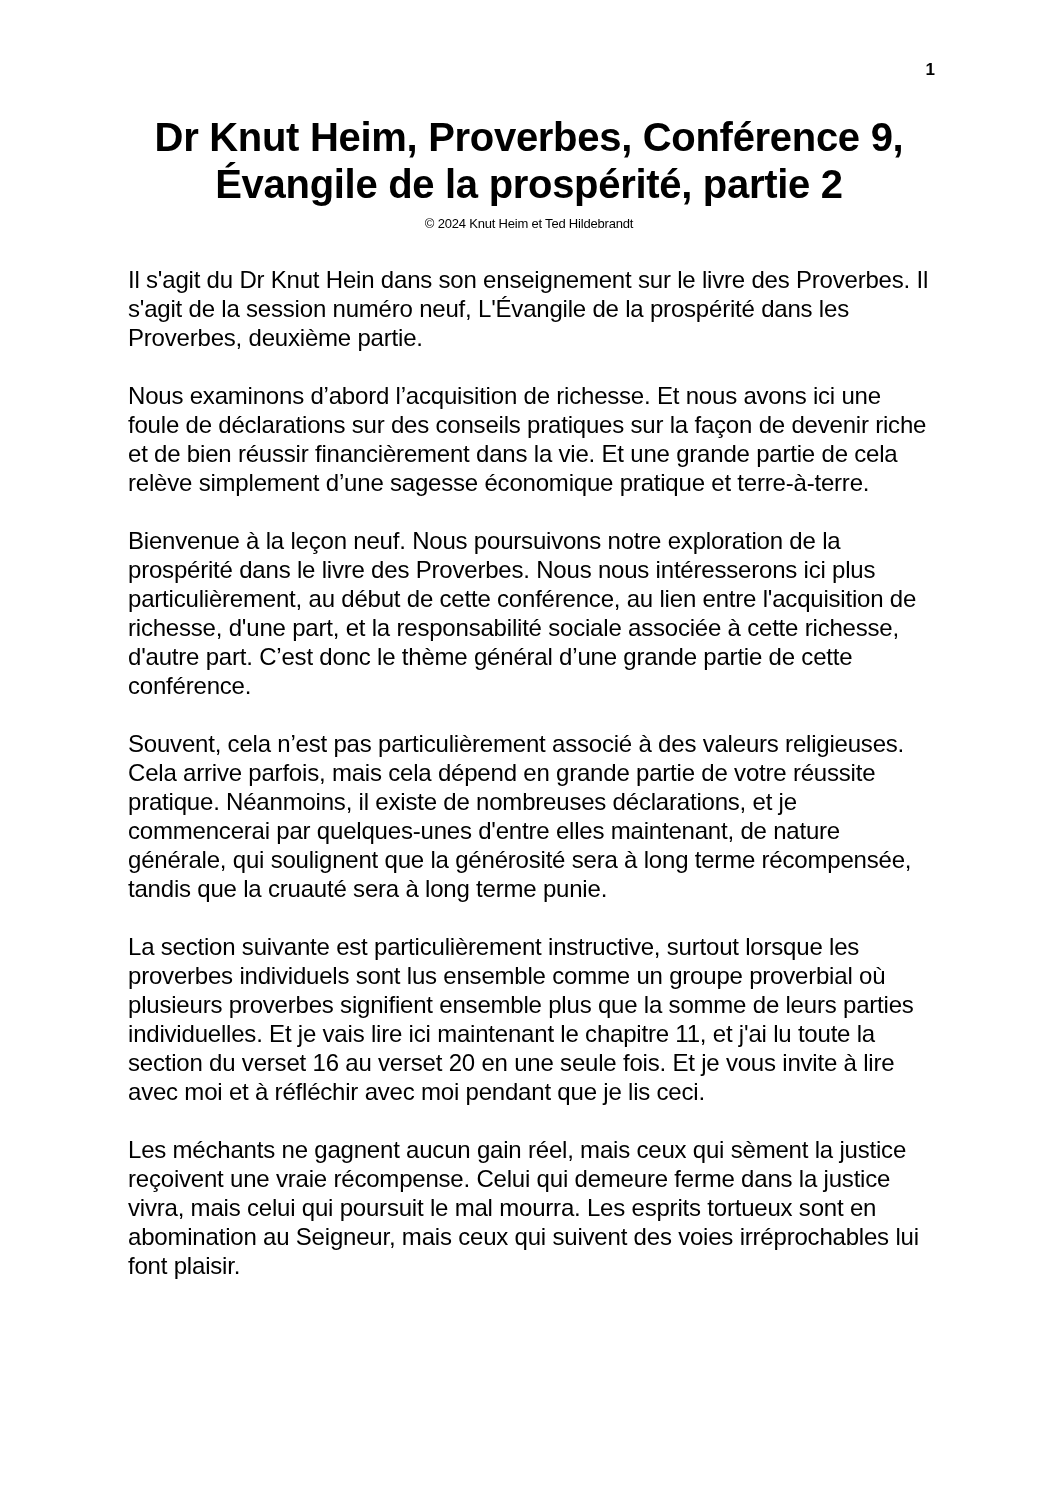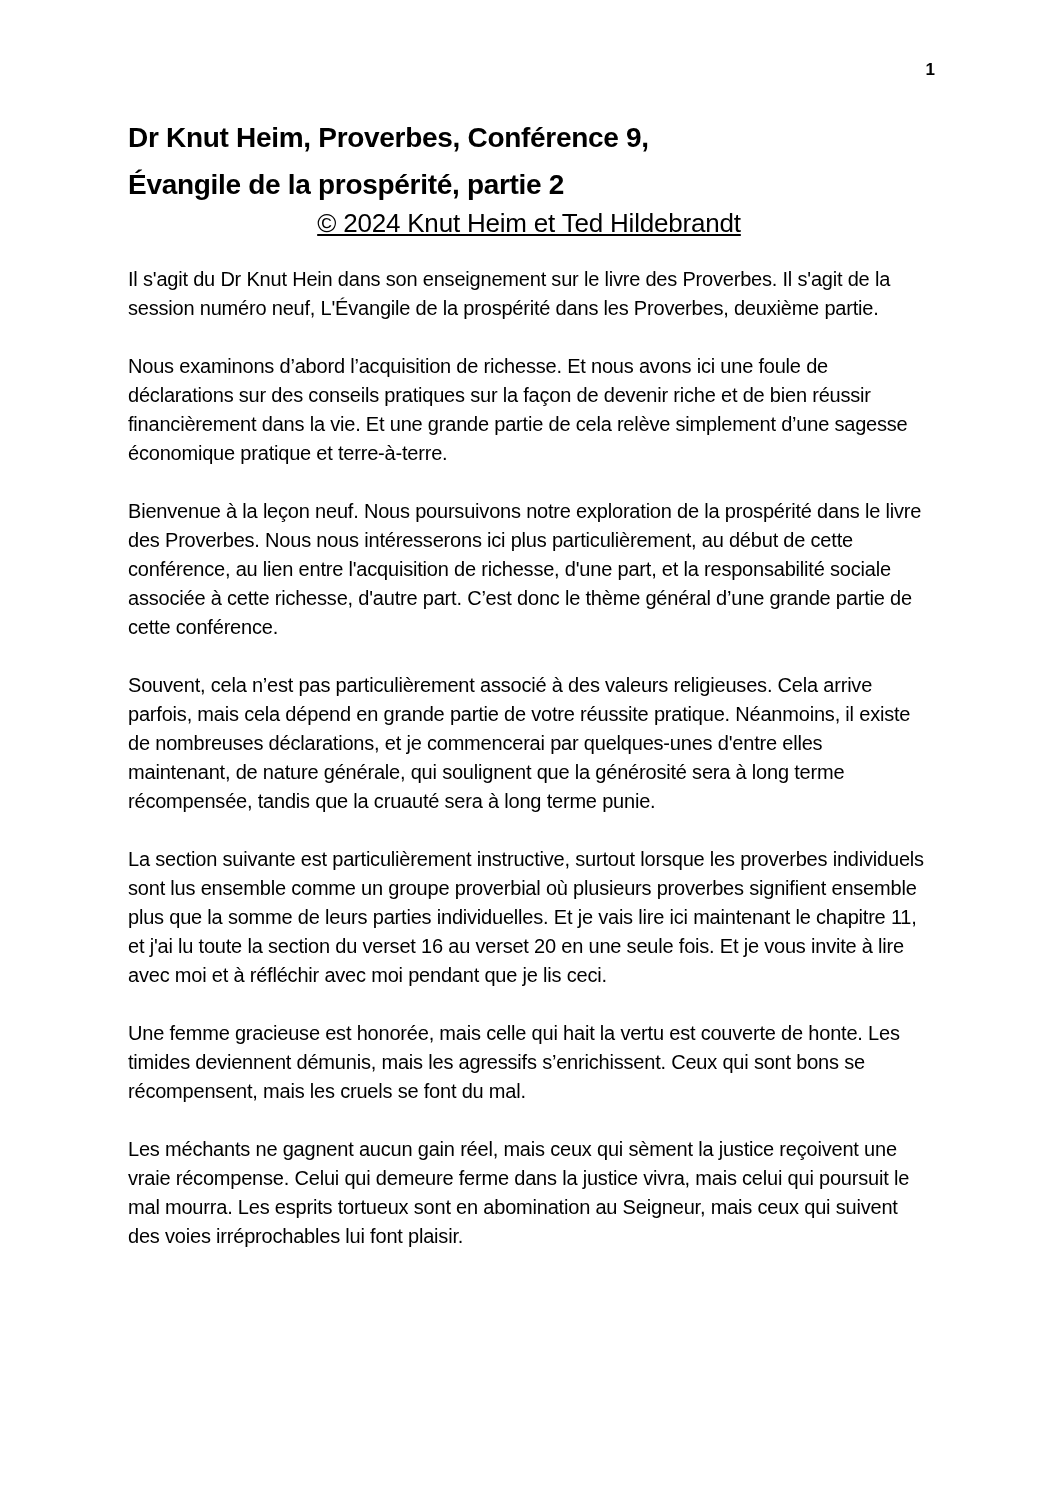--- a/index.html
+++ b/index.html
@@ -25,36 +25,36 @@
   .page-number {
     position: absolute;
     top: 60px;
     right: 123px;
     font-size: 17px;
     font-weight: bold;
     line-height: 20px;
   }
   .doc-title {
     margin: 52px 0 0 0;
-    font-size: 28px;
+    text-align: center;
+    font-size: 40px;
     font-weight: bold;
     line-height: 47px;
     letter-spacing: -0.3px;
   }
   .copyright {
     text-align: center;
-    font-size: 26px;
+    font-size: 13px;
     line-height: 25px;
     margin-top: 3px;
     letter-spacing: -0.2px;
-    text-decoration: underline;
   }
   .body-text p {
     margin: 29px 0 0 0;
-    font-size: 20px;
+    font-size: 24px;
     line-height: 29px;
     letter-spacing: -0.2px;
     text-align: left;
   }
   .body-text {
     margin-top: 3px;
   }
 </style>
 </head>
 <body>
@@ -69,17 +69,16 @@
   </h1>
 
   <div class="copyright">© 2024 Knut Heim et Ted Hildebrandt</div>
 
   <div class="body-text">
     <p>Il s'agit du Dr Knut Hein dans son enseignement sur le livre des Proverbes. Il s'agit de la session numéro neuf, L'Évangile de la prospérité dans les Proverbes, deuxième partie.</p>
     <p>Nous examinons d’abord l’acquisition de richesse. Et nous avons ici une foule de déclarations sur des conseils pratiques sur la façon de devenir riche et de bien réussir financièrement dans la vie. Et une grande partie de cela relève simplement d’une sagesse économique pratique et terre-à-terre.</p>
     <p>Bienvenue à la leçon neuf. Nous poursuivons notre exploration de la prospérité dans le livre des Proverbes. Nous nous intéresserons ici plus particulièrement, au début de cette conférence, au lien entre l'acquisition de richesse, d'une part, et la responsabilité sociale associée à cette richesse, d'autre part. C’est donc le thème général d’une grande partie de cette conférence.</p>
     <p>Souvent, cela n’est pas particulièrement associé à des valeurs religieuses. Cela arrive parfois, mais cela dépend en grande partie de votre réussite pratique. Néanmoins, il existe de nombreuses déclarations, et je commencerai par quelques-unes d'entre elles maintenant, de nature générale, qui soulignent que la générosité sera à long terme récompensée, tandis que la cruauté sera à long terme punie.</p>
     <p>La section suivante est particulièrement instructive, surtout lorsque les proverbes individuels sont lus ensemble comme un groupe proverbial où plusieurs proverbes signifient ensemble plus que la somme de leurs parties individuelles. Et je vais lire ici maintenant le chapitre 11, et j'ai lu toute la section du verset 16 au verset 20 en une seule fois. Et je vous invite à lire avec moi et à réfléchir avec moi pendant que je lis ceci.</p>
-    <p>Une femme gracieuse est honorée, mais celle qui hait la vertu est couverte de honte. Les timides deviennent démunis, mais les agressifs s’enrichissent. Ceux qui sont bons se récompensent, mais les cruels se font du mal.</p>
     <p>Les méchants ne gagnent aucun gain réel, mais ceux qui sèment la justice reçoivent une vraie récompense. Celui qui demeure ferme dans la justice vivra, mais celui qui poursuit le mal mourra. Les esprits tortueux sont en abomination au Seigneur, mais ceux qui suivent des voies irréprochables lui font plaisir.</p>
   </div>
 
 </div>
 
 </body></html>

